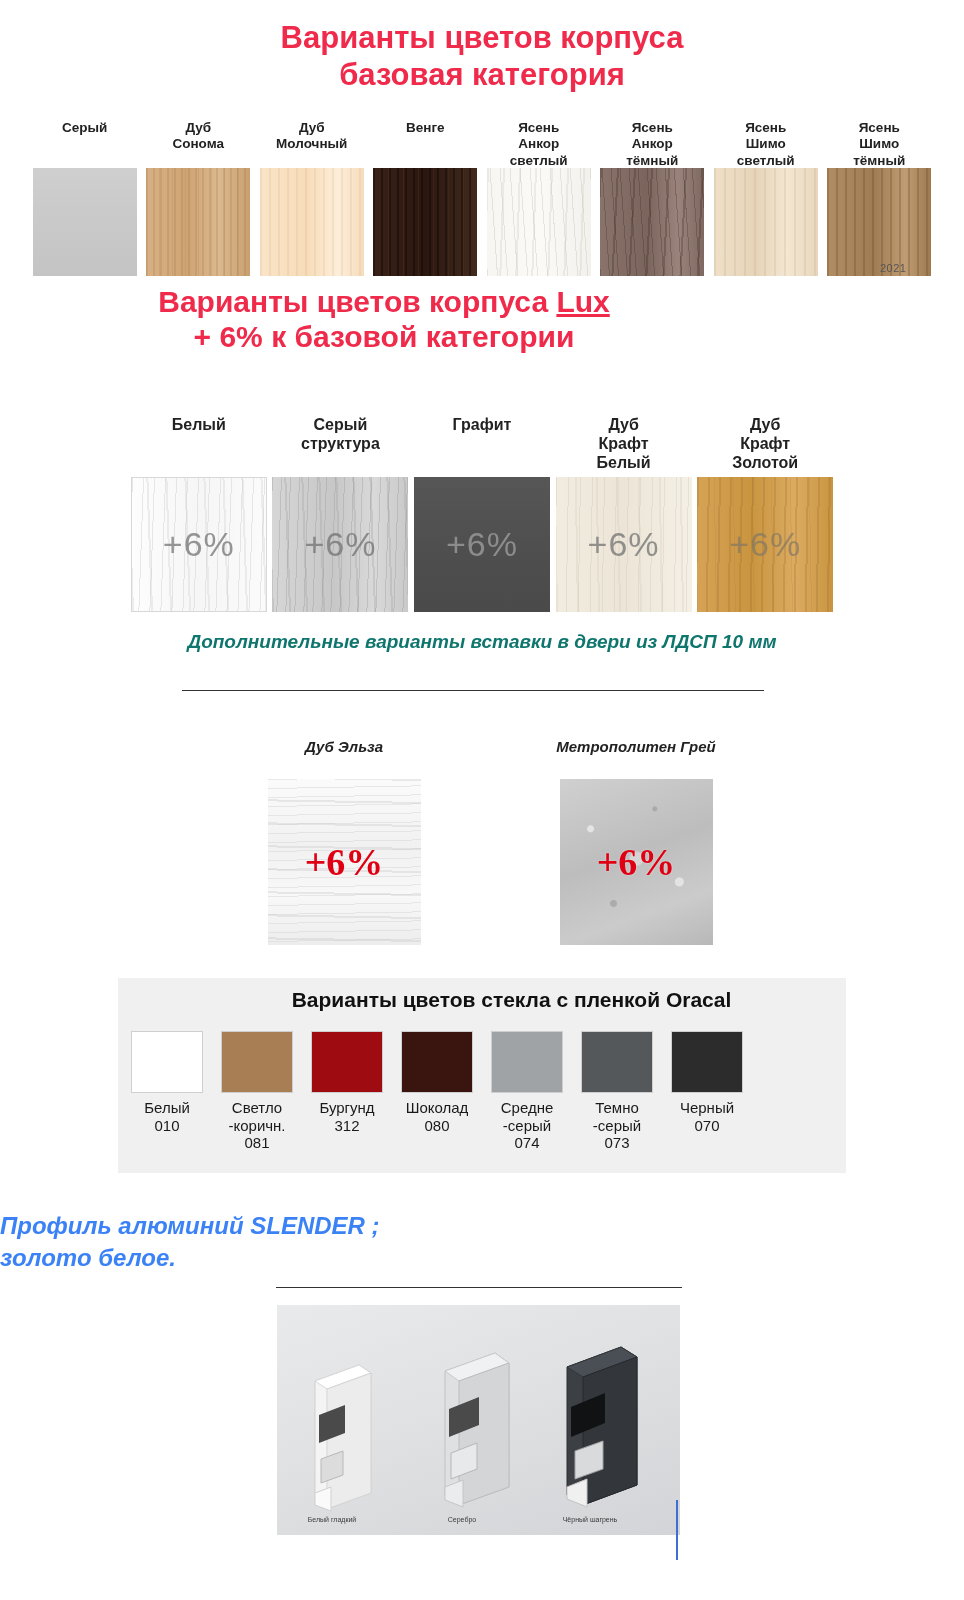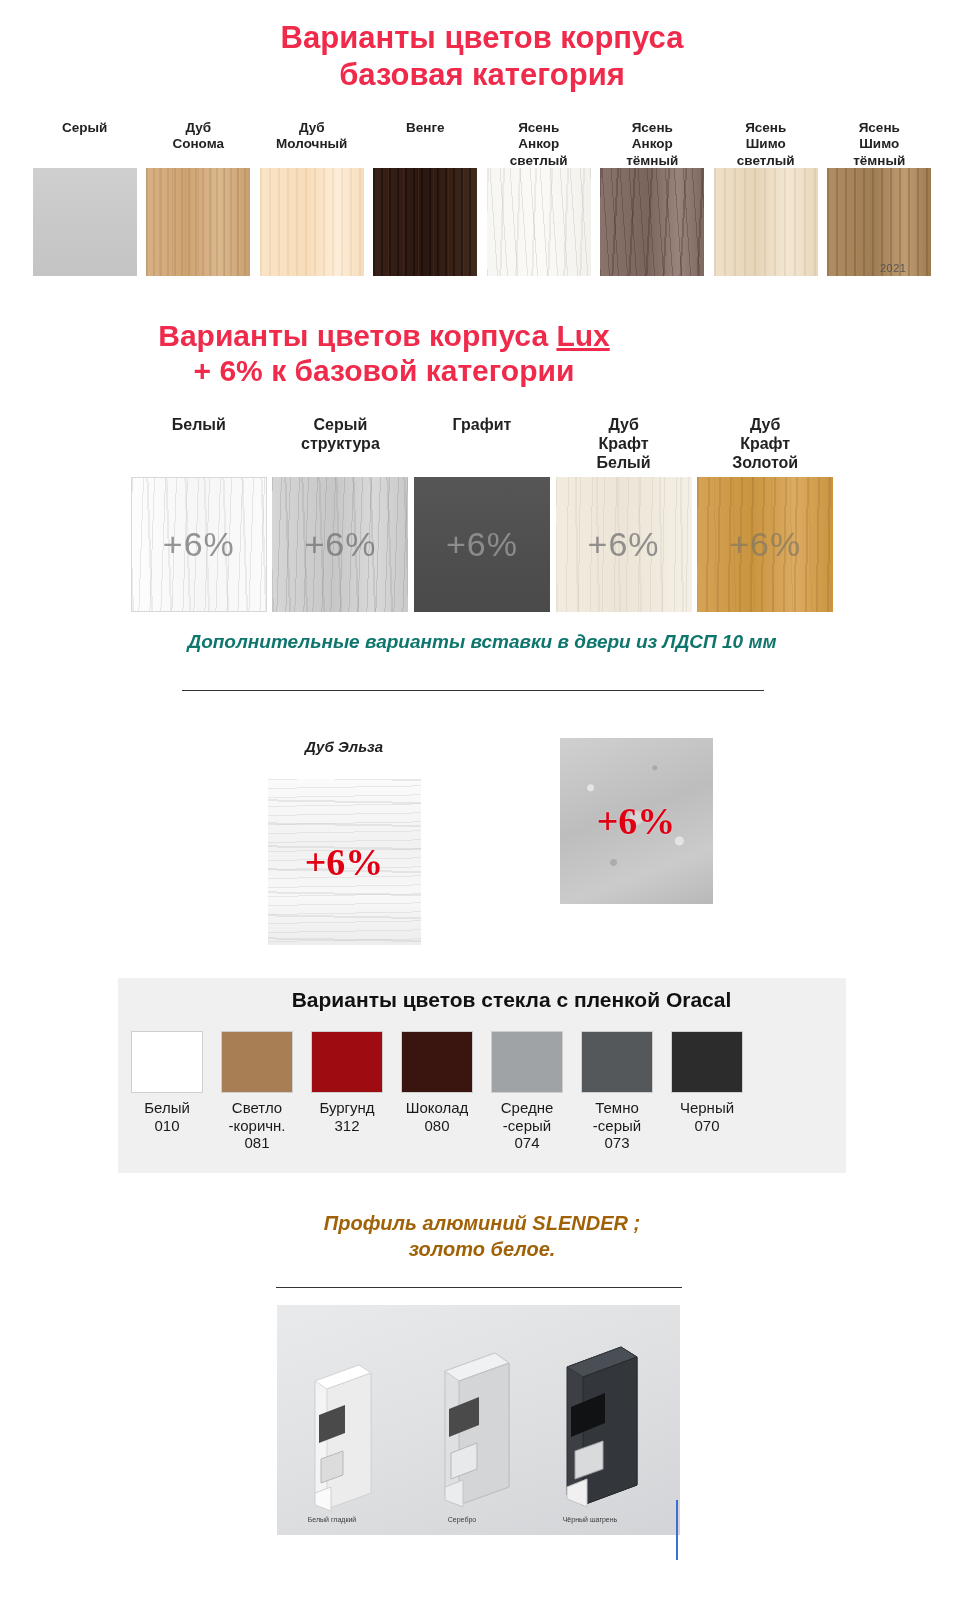--- a/index.html
+++ b/index.html
@@ -34,21 +34,21 @@
 
   .section1-title {
     position: absolute;
     top: 20px;
     left: 0;
     width: 964px;
   }
 
   .section2-title {
     position: absolute;
-    top: 318px;
+    top: 284px;
     left: 0;
     width: 768px;
     font-size: 30px;
   }
 
   
   .base-row {
     position: absolute;
     top: 118px;
     left: 28px;
@@ -234,26 +234,26 @@
     color: #1a1a1a;
     width: 92px;
   }
 
   
   .profile-caption {
     position: absolute;
     top: 1210px;
     left: 0;
     width: 964px;
-    text-align: center;
-    font-size: 20px;
+    text-align: left;
+    font-size: 24px;
     font-style: italic;
     font-weight: bold;
     line-height: 1.32;
-    color: #a16207;
+    color: #3b82f6;
   }
   .rule2 {
     position: absolute;
     top: 1287px;
     left: 276px;
     width: 406px;
     border-top: 1px solid #333;
   }
 
   .profile-photo {
@@ -464,20 +464,21 @@
   <div class="rule1"></div>
 
   <div class="insert-row">
     <div class="insert-cell">
       <div class="insert-label">Дуб Эльза</div>
       <div class="insert-swatch tx-elza">
         <span class="insert-pct">+6%</span>
       </div>
     </div>
     <div class="insert-cell">
+      <div class="insert-label">Метрополитен Грей</div>
       <div class="insert-swatch tx-metropolitan">
         <span class="insert-pct">+6%</span>
       </div>
     </div>
   </div>
 
   <div class="oracal-panel"></div>
   <div class="oracal-title">Варианты цветов стекла с пленкой Oracal</div>
   <div class="oracal-row">
     <div class="oracal-cell">

